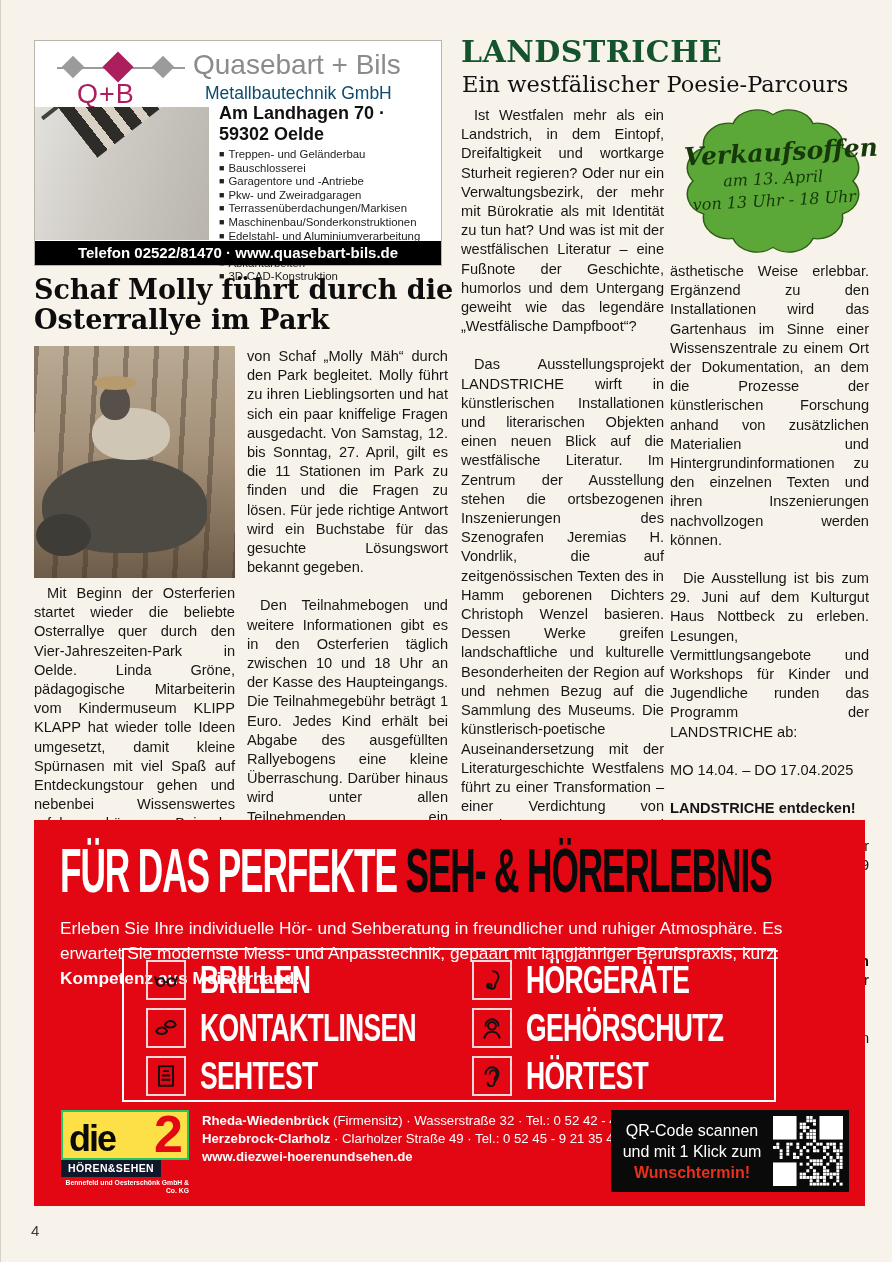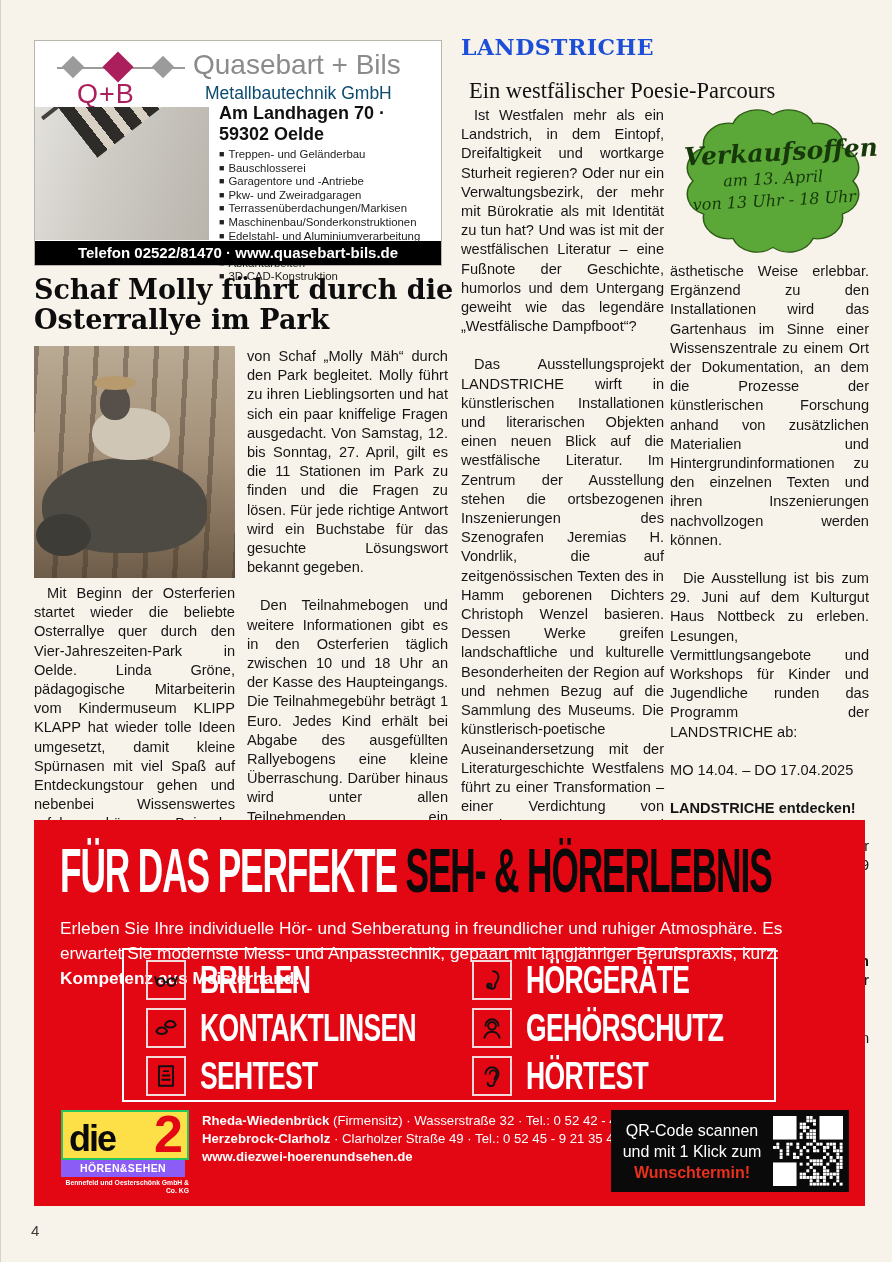--- a/index.html
+++ b/index.html
@@ -39,21 +39,21 @@
   #molly-photo .trees{position:absolute;inset:0;
      background:repeating-linear-gradient(93deg,rgba(58,45,32,.38) 0 5px,rgba(0,0,0,0) 5px 30px);}
   .turtle{position:absolute;left:8px;top:112px;width:165px;height:95px;background:#4c4a43;border-radius:50% 50% 40% 45%;}
   .turtle-head{position:absolute;left:2px;top:168px;width:55px;height:42px;background:#3e3c36;border-radius:50%;}
   .sheep-body{position:absolute;left:58px;top:62px;width:78px;height:52px;background:#cfc6b6;border-radius:46%;}
   .sheep-head{position:absolute;left:66px;top:40px;width:30px;height:34px;background:#57504a;border-radius:45%;}
   .sheep-hat{position:absolute;left:60px;top:30px;width:42px;height:14px;background:#b79a6d;border-radius:50%;}
   #molly-c1{left:33px;top:584px;width:201px;}
   #molly-c2{left:246px;top:347px;width:201px;}
   
-  #land-title{left:460px;top:34px;width:410px;font-size:22px;font-weight:bold;color:#1d4ed8;letter-spacing:.5px;}
+  #land-title{left:460px;top:34px;width:410px;font-size:30px;font-weight:bold;color:#14532d;letter-spacing:.5px;}
   #land-sub{left:460px;top:70px;width:410px;font-size:22.5px;color:#111;}
   #land-c1{left:460px;top:106px;width:203px;}
   #land-c2{left:669px;top:262px;width:199px;}
   #badge{left:684px;top:108px;width:176px;height:146px;}
   #badge svg{position:absolute;left:0;top:0;}
   #badge-txt{position:absolute;left:0;top:30px;width:176px;text-align:center;
              font-family:"DejaVu Serif","Liberation Serif",serif;font-style:italic;color:#16380a;transform:rotate(-3deg);}
   #badge-l1{font-size:25px;font-weight:bold;line-height:30px;}
   #badge-l2{font-size:16px;line-height:22px;}
   #badge-l3{font-size:16px;line-height:22px;}
@@ -72,21 +72,21 @@
   .svc-row.r1{top:8px;} .svc-row.r2{top:56px;} .svc-row.r3{top:104px;}
   .icon-box{width:36px;height:36px;border:2px solid #f3d9d9;display:flex;align-items:center;justify-content:center;flex:0 0 auto;}
   .icon-box svg{stroke:#111;fill:none;stroke-width:1.8;stroke-linecap:round;stroke-linejoin:round;}
   .svc-label{display:inline-block;margin-left:14px;color:#fff;font-weight:800;font-size:39px;
              letter-spacing:-1px;transform:scaleX(.68);transform-origin:0 50%;white-space:nowrap;}
   
   #d2-logo{position:absolute;left:27px;top:290px;width:128px;}
   #d2-box{width:124px;height:46px;background:#fde047;border:2px solid #22c55e;position:relative;}
   #d2-die{position:absolute;left:6px;top:6px;font-size:36px;font-weight:800;letter-spacing:-2px;color:#0a0a0a;}
   #d2-two{position:absolute;right:4px;top:-8px;font-size:52px;font-weight:800;color:#e30613;}
-  #d2-bar{width:124px;height:17px;background:#8b5cf6;color:#fff;font-weight:bold;font-size:10.5px;
+  #d2-bar{width:100px;height:17px;background:#0f172a;color:#fff;font-weight:bold;font-size:10.5px;
           text-align:center;line-height:17px;letter-spacing:.4px;}
   #d2-co{width:128px;margin-top:2px;color:#fff;font-size:6.8px;line-height:8px;text-align:right;font-weight:bold;}
   #d2-addr{position:absolute;left:168px;top:292px;color:#fff;font-size:13.2px;line-height:17.8px;}
   #d2-addr .city{font-weight:bold;}
   #d2-web{font-weight:bold;}
   #qr-box{position:absolute;left:577px;top:290px;width:238px;height:82px;background:#0a0a0a;display:flex;align-items:center;}
   #qr-txt{width:150px;color:#fff;font-size:16px;line-height:21px;text-align:center;margin-left:6px;}
   #qr-l3{color:#e8301c;font-weight:bold;}
   #qr-svg{margin-left:6px;}
   #qr-svg rect{fill:#fff;}
@@ -139,21 +139,21 @@
   </div>
   <div id="molly-c1" class="abs body-txt">
     <p class="ind" style="margin:0;">Mit Beginn der Osterferien startet wieder die beliebte Osterrallye quer durch den Vier-Jahreszeiten-Park in Oelde. Linda Gröne, pädagogische Mitarbeiterin vom Kindermuseum KLIPP KLAPP hat wieder tolle Ideen umgesetzt, damit kleine Spürnasen mit viel Spaß auf Entdeckungstour gehen und nebenbei Wissenswertes erfahren können. Bei der diesjährigen Osterrallye werden Rätselfans</p>
   </div>
   <div id="molly-c2" class="abs body-txt">
     <p>von Schaf „Molly Mäh“ durch den Park begleitet. Molly führt zu ihren Lieblingsorten und hat sich ein paar kniffelige Fragen ausgedacht. Von Samstag, 12. bis Sonntag, 27. April, gilt es die 11 Stationen im Park zu finden und die Fragen zu lösen. Für jede richtige Antwort wird ein Buchstabe für das gesuchte Lösungswort bekannt gegeben.</p>
     <p class="ind">Den Teilnahmebogen und weitere Informationen gibt es in den Osterferien täglich zwischen 10 und 18 Uhr an der Kasse des Haupteingangs. Die Teilnahmegebühr beträgt 1 Euro. Jedes Kind erhält bei Abgabe des ausgefüllten Rallyebogens eine kleine Überraschung. Darüber hinaus wird unter allen Teilnehmenden ein Kindergeburtstag nach Wahl im Kindermuseum KLIPP KLAPP verlost. Als Zusatzgewinn wartet in diesem Jahr der Sitzhocker „Molly Mäh“ auf ein neues Zuhause.</p>
   </div>
 
   <h1 id="land-title" class="abs serif" style="margin:0;">LANDSTRICHE</h1>
-  <h2 id="land-sub" class="abs serif" style="margin:8px;font-weight:normal;font-family:Liberation Serif, serif;">Ein westfälischer Poesie-Parcours</h2>
+  <h2 id="land-sub" class="abs serif" style="margin:1px;font-weight:normal;">Ein westfälischer Poesie-Parcours</h2>
 
   <div id="land-c1" class="abs body-txt">
     <p class="ind">Ist Westfalen mehr als ein Landstrich, in dem Eintopf, Dreifaltigkeit und wortkarge Sturheit regieren? Oder nur ein Verwaltungsbezirk, der mehr mit Bürokratie als mit Identität zu tun hat? Und was ist mit der westfälischen Literatur – eine Fußnote der Geschichte, humorlos und dem Untergang geweiht wie das legendäre „Westfälische Dampfboot“?</p>
     <p class="ind">Das Ausstellungsprojekt LANDSTRICHE wirft in künstlerischen Installationen und literarischen Objekten einen neuen Blick auf die westfälische Literatur. Im Zentrum der Ausstellung stehen die ortsbezogenen Inszenierungen des Szenografen Jeremias H. Vondrlik, die auf zeitgenössischen Texten des in Hamm geborenen Dichters Christoph Wenzel basieren. Dessen Werke greifen landschaftliche und kulturelle Besonderheiten der Region auf und nehmen Bezug auf die Sammlung des Museums. Die künstlerisch-poetische Auseinandersetzung mit der Literaturgeschichte Westfalens führt zu einer Transformation – einer Verdichtung von Sprache, Raum und Geschichte, der auf einem begehbaren Kunstparcours im Außenraum nachgespürt werden kann. Die räumlichen, objekthaften und akustischen Installationen treten in Dialog mit der Landschaft des Museumsparks und machen Literatur auf eine neue, sinnlich-</p>
   </div>
 
   <div id="badge" class="abs">
     <svg width="176" height="146" viewBox="0 0 176 176" preserveAspectRatio="none">
       <path id="badge-path" stroke="#2c5c14" stroke-width="1.5" d="M88.0 8.0 A25.7 25.7 0 0 1 128.0 18.7 A25.7 25.7 0 0 1 157.3 48.0 A25.7 25.7 0 0 1 168.0 88.0 A25.7 25.7 0 0 1 157.3 128.0 A25.7 25.7 0 0 1 128.0 157.3 A25.7 25.7 0 0 1 88.0 168.0 A25.7 25.7 0 0 1 48.0 157.3 A25.7 25.7 0 0 1 18.7 128.0 A25.7 25.7 0 0 1 8.0 88.0 A25.7 25.7 0 0 1 18.7 48.0 A25.7 25.7 0 0 1 48.0 18.7 A25.7 25.7 0 0 1 88.0 8.0 Z" fill="#5ba838"></path>
     </svg>

